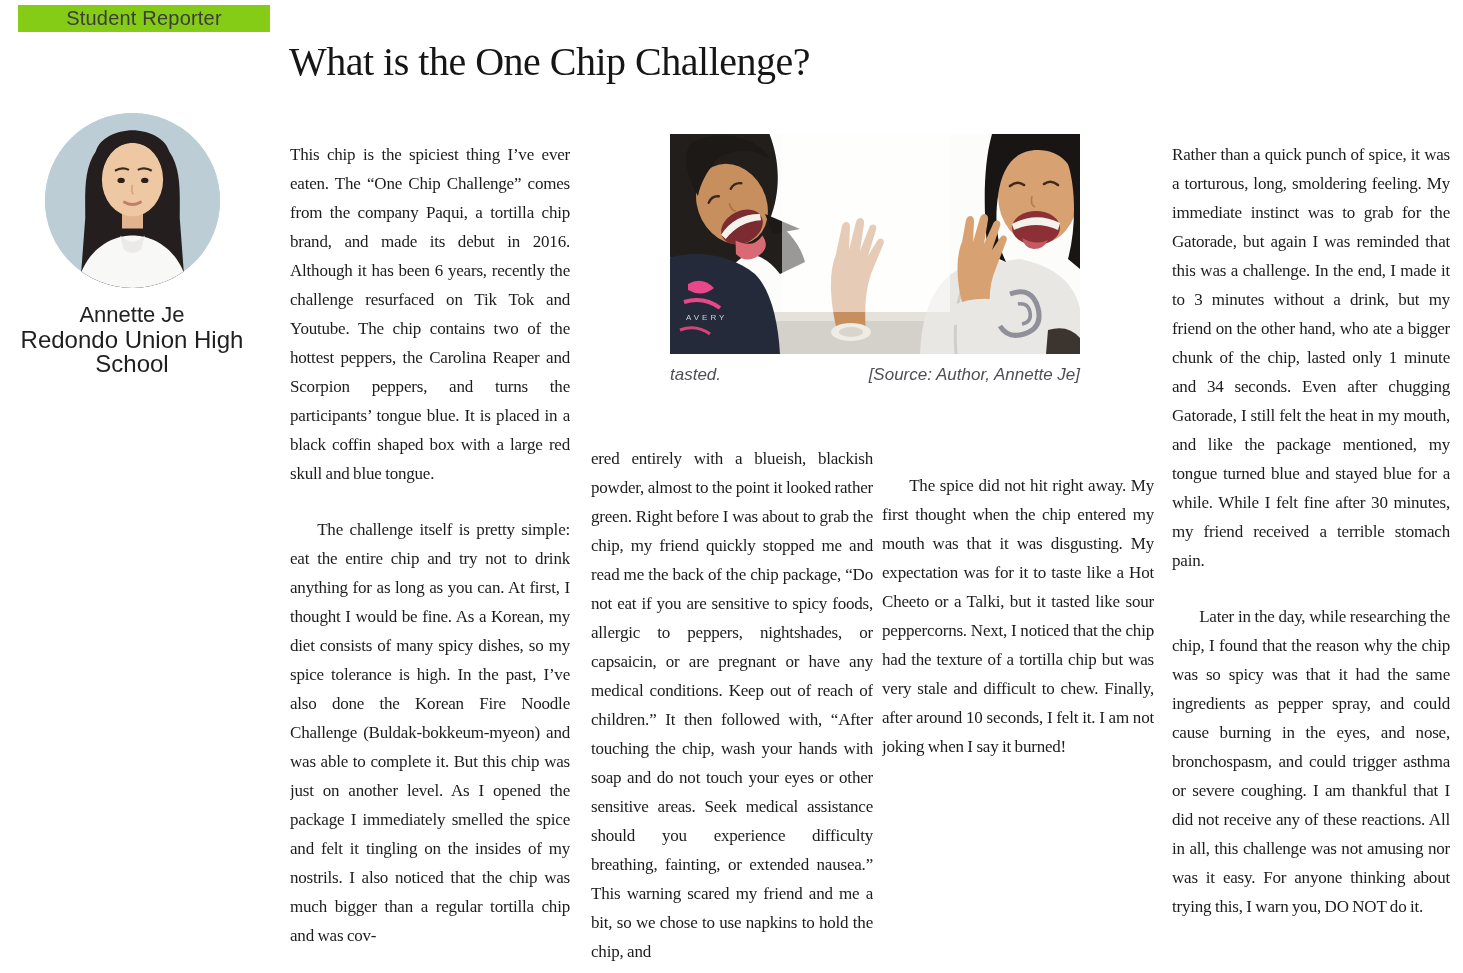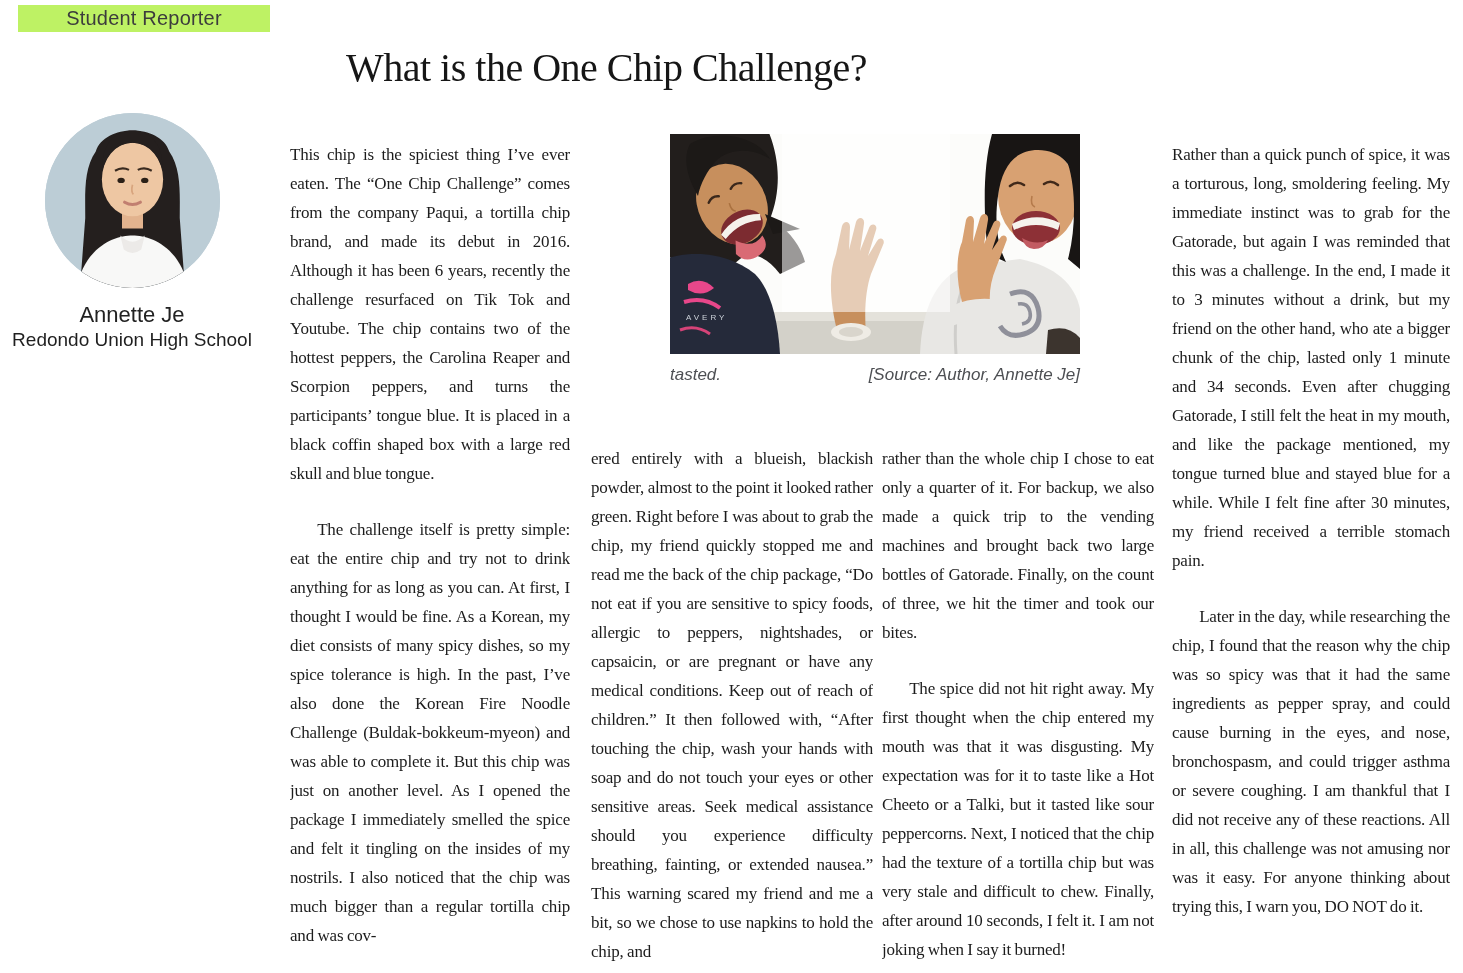--- a/index.html
+++ b/index.html
@@ -11,42 +11,41 @@
     background: #ffffff;
     overflow: hidden;
     font-family: "Liberation Serif", serif;
   }
 
   
   .section-bar {
     position: absolute;
     left: 18px; top: 5px;
     width: 252px; height: 27px;
-    background: #bef264;
+    background: #84cc16;
     display: flex; align-items: center; justify-content: center;
   }
   .section-bar span {
     font-family: "Liberation Sans", sans-serif;
     font-size: 20px;
     color: #3c3c3c;
     letter-spacing: 0.2px;
   }
 
   
   .headline {
     position: absolute;
     left: 289px; top: 38px;
     width: 578px;
-    text-align: right;
+    text-align: left;
     font-family: "Liberation Serif", serif;
     font-size: 40px;
     font-weight: 500;
     color: #161616;
     letter-spacing: -0.5px;
-    margin-top: 6px;
   }
 
   
   .author-block {
     position: absolute;
     left: 12px; top: 113px;
     width: 240px;
     text-align: center;
     font-family: "Liberation Sans", sans-serif;
   }
@@ -63,21 +62,21 @@
     font-size: 22px;
     color: #222222;
   }
   .author-grade {
     margin-top: 9px;
     font-size: 17.5px;
     color: #1f1f1f;
     line-height: 24px;
   }
   .author-school {
-    font-size: 19px;
+    font-size: 24px;
     color: #1f1f1f;
     line-height: 24px;
   }
 
   
   .figure {
     position: absolute;
     left: 670px; top: 134px;
     width: 410px; height: 220px;
     overflow: hidden;
@@ -237,21 +236,20 @@
   </div>
 
   <div class="col col-1">
       <p class="para">This chip is the spiciest thing I’ve ever eaten. The “One Chip Challenge” comes from the company Paqui, a tortilla chip brand, and made its debut in 2016. Although it has been 6 years, recently the challenge resurfaced on Tik Tok and Youtube. The chip contains two of the hottest peppers, the Carolina Reaper and Scorpion peppers, and turns the participants’ tongue blue. It is placed in a black coffin shaped box with a large red skull and blue tongue.</p>
       <p class="para indent">The challenge itself is pretty simple: eat the entire chip and try not to drink anything for as long as you can. At first, I thought I would be fine. As a Korean, my diet consists of many spicy dishes, so my spice tolerance is high. In the past, I’ve also done the Korean Fire Noodle Challenge (Buldak-bokkeum-myeon) and was able to complete it. But this chip was just on another level. As I opened the package I immediately smelled the spice and felt it tingling on the insides of my nostrils. I also noticed that the chip was much bigger than a regular tortilla chip and was cov-</p>
     </div>
   <div class="col col-2">
       <p class="para">ered entirely with a blueish, blackish powder, almost to the point it looked rather green. Right before I was about to grab the chip, my friend quickly stopped me and read me the back of the chip package, “Do not eat if you are sensitive to spicy foods, allergic to peppers, nightshades, or capsaicin, or are pregnant or have any medical conditions. Keep out of reach of children.” It then followed with, “After touching the chip, wash your hands with soap and do not touch your eyes or other sensitive areas. Seek medical assistance should you experience difficulty breathing, fainting, or extended nausea.” This warning scared my friend and me a bit, so we chose to use napkins to hold the chip, and</p>
     </div>
   <div class="col col-3">
-      <p class="para">rather than the whole chip I chose to eat only a quarter of it. For backup, we also made a quick trip to the vending machines and brought back two large bottles of Gatorade. Finally, on the count of three, we hit the timer and took our bites.</p>
       <p class="para indent">The spice did not hit right away. My first thought when the chip entered my mouth was that it was disgusting. My expectation was for it to taste like a Hot Cheeto or a Talki, but it tasted like sour peppercorns. Next, I noticed that the chip had the texture of a tortilla chip but was very stale and difficult to chew. Finally, after around 10 seconds, I felt it. I am not joking when I say it burned!</p>
     </div>
   <div class="col col-4">
       <p class="para">Rather than a quick punch of spice, it was a torturous, long, smoldering feeling. My immediate instinct was to grab for the Gatorade, but again I was reminded that this was a challenge. In the end, I made it to 3 minutes without a drink, but my friend on the other hand, who ate a bigger chunk of the chip, lasted only 1 minute and 34 seconds. Even after chugging Gatorade, I still felt the heat in my mouth, and like the package mentioned, my tongue turned blue and stayed blue for a while. While I felt fine after 30 minutes, my friend received a terrible stomach pain.</p>
       <p class="para indent">Later in the day, while researching the chip, I found that the reason why the chip was so spicy was that it had the same ingredients as pepper spray, and could cause burning in the eyes, and nose, bronchospasm, and could trigger asthma or severe coughing. I am thankful that I did not receive any of these reactions. All in all, this challenge was not amusing nor was it easy. For anyone thinking about trying this, I warn you, DO NOT do it.</p>
     </div>
 
 </div>
 
 </body></html>

